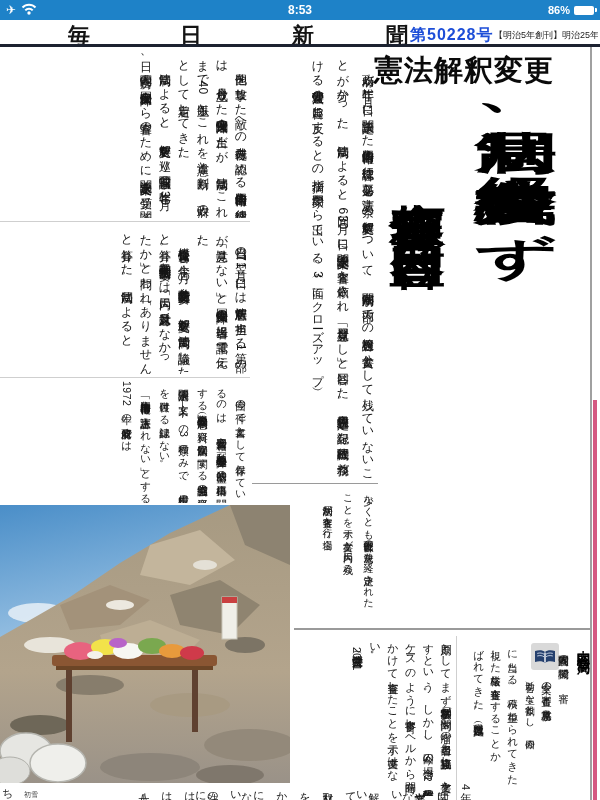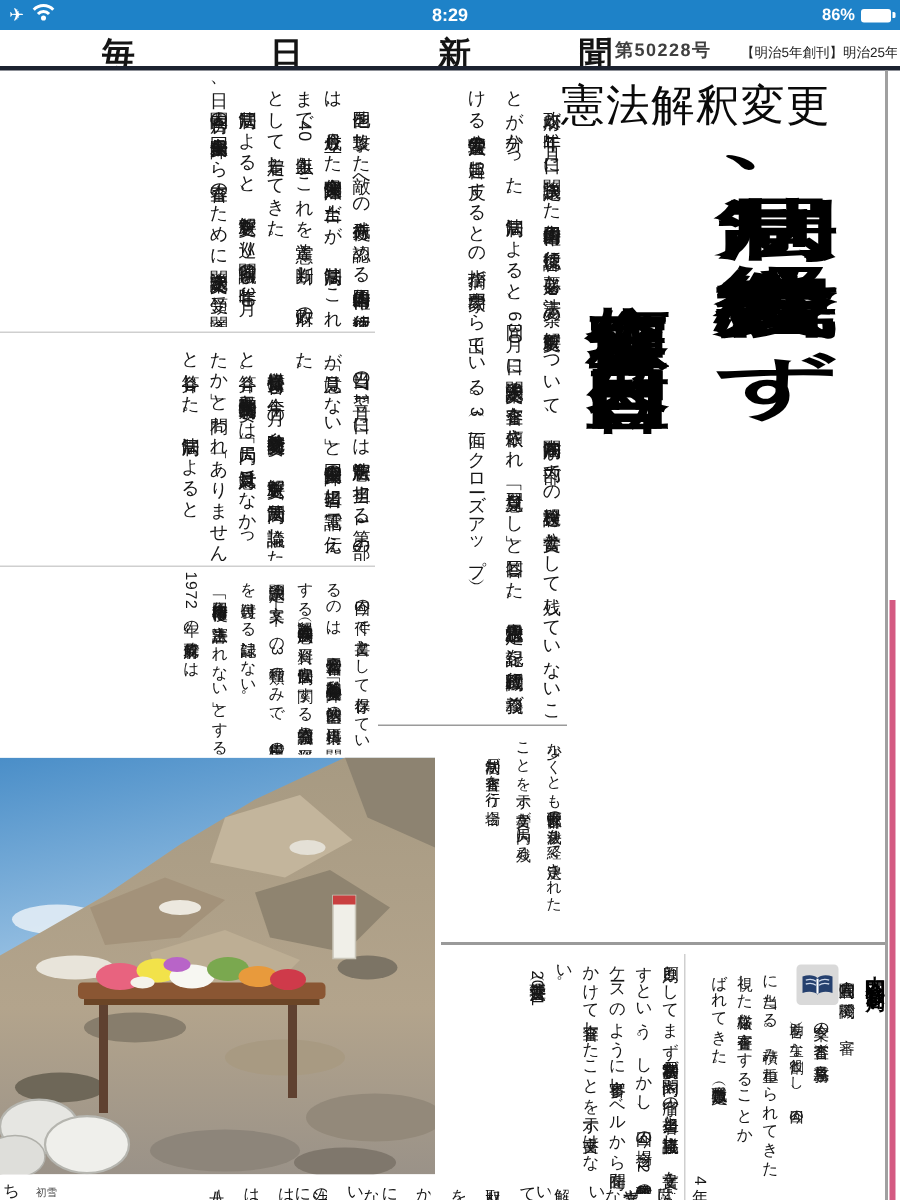--- a/index.html
+++ b/index.html
@@ -12,29 +12,29 @@
   .sb-time{position:absolute;left:0;right:0;top:0;height:20px;text-align:center;color:#fff;
            font-size:12px;font-weight:bold;line-height:20px;}
   .sb-right{position:absolute;right:6px;top:0;height:20px;display:flex;align-items:center;gap:4px;}
   .sb-batt-pct{color:#fff;font-size:11px;font-weight:bold;}
   .sb-batt{width:20px;height:9px;background:#fff;border-radius:2px;position:relative;}
   .sb-batt:after{content:"";position:absolute;right:-3px;top:2.5px;width:2.5px;height:4px;background:#fff;border-radius:0 1px 1px 0;}
   
   .masthead{position:absolute;left:0;top:20px;width:600px;height:24px;background:#fff;}
   .mast-char{position:absolute;top:1px;font-family:"Liberation Serif",serif;font-weight:bold;
              font-size:22px;color:#141414;}
-  .issue-no{position:absolute;left:410px;top:5px;font-size:12px;font-weight:bold;color:#404040;letter-spacing:1px;}
+  .issue-no{position:absolute;left:410px;top:5px;font-size:16px;font-weight:bold;color:#1d4ed8;letter-spacing:1px;}
   .founding{position:absolute;left:494px;top:9px;width:104px;font-size:9px;color:#222;white-space:nowrap;overflow:hidden;}
   .mast-rule{position:absolute;left:0;top:44px;width:600px;height:3px;background:#1c2230;}
   
   .vtext{writing-mode:vertical-rl;-webkit-writing-mode:vertical-rl;text-orientation:mixed;
          white-space:pre-line;overflow:hidden;position:absolute;color:#161616;}
   .body-txt{font-size:12px;line-height:19px;letter-spacing:0.5px;}
   
-  .kicker{position:absolute;left:374px;top:51px;font-size:29px;font-weight:normal;color:#0a0a0a;
+  .kicker{position:absolute;left:374px;top:51px;font-size:29px;font-weight:bold;color:#0a0a0a;
           letter-spacing:1px;white-space:nowrap;}
   .hl-main{position:absolute;left:452px;top:96px;width:106px;height:488px;
            writing-mode:vertical-rl;text-orientation:mixed;font-size:43px;font-weight:bold;
            color:#000;line-height:1;transform:scaleX(1.9);transform-origin:center right;
            overflow:hidden;letter-spacing:1px;}
   .hl-sub{position:absolute;left:380px;top:170px;width:66px;height:432px;
           writing-mode:vertical-rl;text-orientation:mixed;font-family:"Liberation Serif",serif;
           font-size:43px;font-weight:bold;color:#000;line-height:1;transform:scaleX(1.3);
           transform-origin:center right;overflow:hidden;white-space:pre-line;}
   
@@ -65,21 +65,21 @@
     <div class="sb-left">
       <span class="sb-plane">✈</span>
       <span>
         <svg width="16" height="13" viewBox="0 0 16 13">
           <path d="M1.5 5.5 a9 9 0 0 1 13 0" stroke="#fff" stroke-width="2" fill="none"></path>
           <path d="M4.3 8.3 a5 5 0 0 1 7.4 0" stroke="#fff" stroke-width="2" fill="none"></path>
           <circle cx="8" cy="11" r="1.7" fill="#fff"></circle>
         </svg>
       </span>
     </div>
-    <div class="sb-time">8:29</div>
+    <div class="sb-time">8:53</div>
     <div class="sb-right">
       <span class="sb-batt-pct">86%</span>
       <span class="sb-batt"></span>
     </div>
   </div>
 
   <div class="masthead">
     <span class="mast-char" style="left:68px">毎</span>
     <span class="mast-char" style="left:180px">日</span>
     <span class="mast-char" style="left:292px">新</span>

